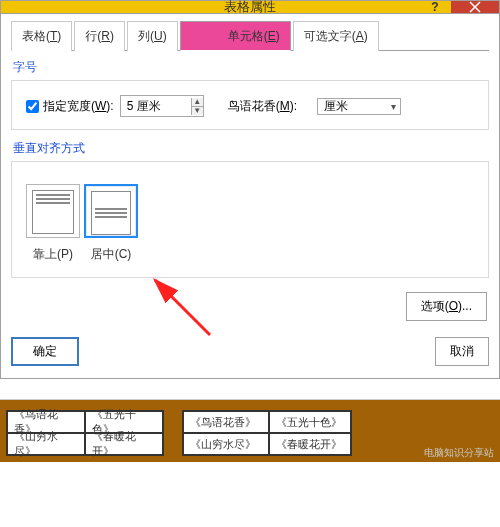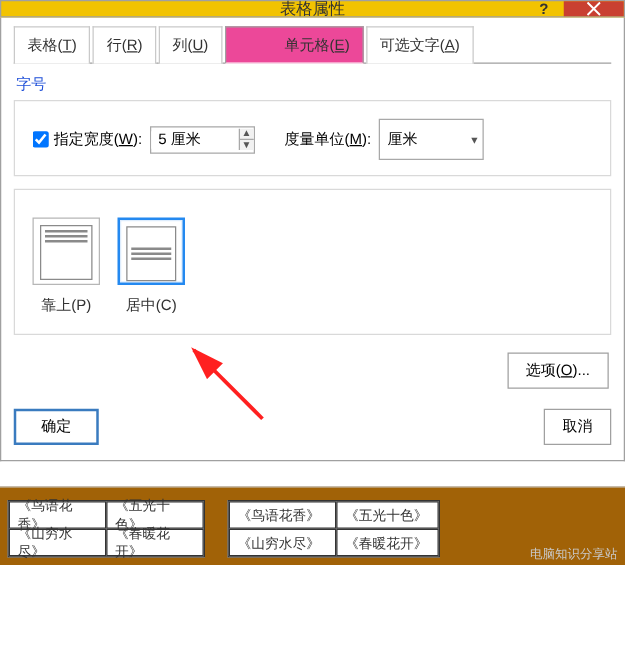--- a/index.html
+++ b/index.html
@@ -128,32 +128,32 @@
     line-height: 1;
     background: #f1f1f1;
     color: #555;
     border-bottom: 1px solid #a8a8a8;
   }
   .spin-btns div:last-child { border-bottom: none; }
   .unit-label { margin-left: 16px; }
   .unit-label .ul, .row .ul, .btn .ul { text-decoration: underline; }
   .select {
     border: 1px solid #a8a8a8;
-    height: 33px;
+    height: 17px;
     width: 84px;
-    margin-left: 6px;
+    margin-left: 20px;
     display: flex;
     align-items: center;
     justify-content: space-between;
     padding: 0 4px 0 6px;
     background: #fff;
   }
   .select .arrow { font-size: 10px; color: #555; }
   
-  .align-row { display: flex; gap: 14px; padding: 8px 4px 2px 4px; }
+  .align-row { display: flex; gap: 4px; padding: 8px 4px 2px 4px; }
   .align-item { text-align: center; }
   .align-box {
     width: 54px;
     height: 54px;
     border: 1px solid #b6b6b6;
     margin: 0 auto 8px auto;
     position: relative;
     background: #fff;
   }
   .align-box.selected {
@@ -287,29 +287,30 @@
         <span>指定宽度(</span><span class="ul">W</span><span>):</span>
       </span>
       <div class="spin-wrap">
         <input class="spin-input" value="5 厘米" style="">
         <div class="spin-btns">
           <div>▲</div>
           <div>▼</div>
         </div>
       </div>
       <span class="unit-label">
-        <span>度量单位(</span><span class="ul">M</span><span>):</span>
+        <span>鸟语花香(</span><span class="ul">M</span><span>):</span>
       </span>
       <div class="select">
         <span>厘米</span>
         <span class="arrow">▾</span>
       </div>
     </div>
   </div>
 
+  <div class="group-label">垂直对齐方式</div>
   <div class="group-box">
     <div class="align-row">
       <div class="align-item">
         <div class="align-box align-top">
           <div class="inner">
               <div class="line"></div>
               <div class="line"></div>
               <div class="line"></div>
             </div>
         </div>

